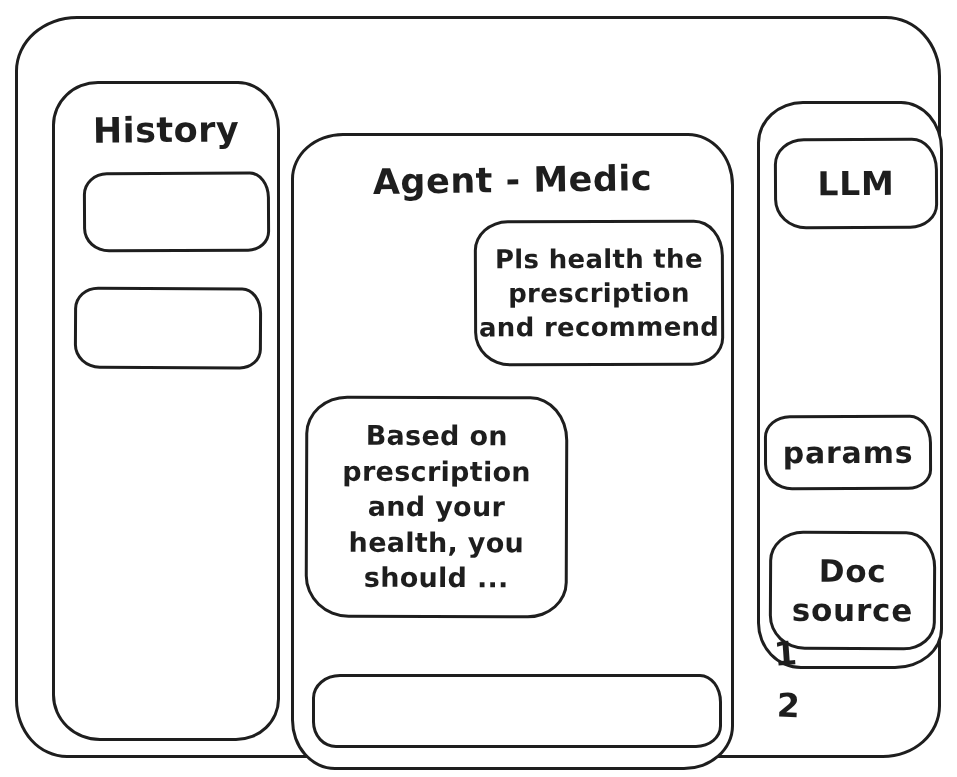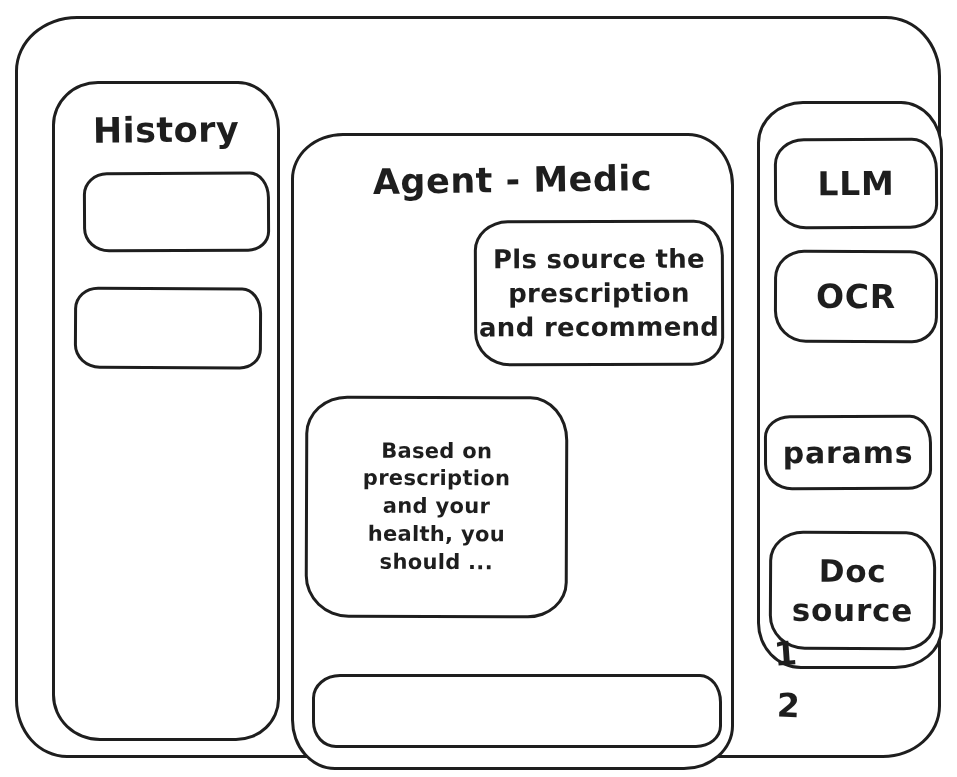--- a/index.html
+++ b/index.html
@@ -66,21 +66,21 @@
     letter-spacing: 0.3px;
   }
   .bubble-user {
     left: 180px; top: 84px; width: 250px; height: 146px;
     font-size: 26px;
     border-radius: 34px 30px 32px 36px / 30px 36px 28px 34px;
     transform: rotate(-0.2deg);
   }
   .bubble-assistant {
     left: 11px; top: 260px; width: 263px; height: 222px;
-    font-size: 21px;
+    font-size: 27px;
     border-radius: 42px 38px 40px 44px / 38px 44px 36px 42px;
     transform: rotate(0.2deg);
   }
   .chat-input {
     position: absolute;
     left: 18px; top: 538px; width: 410px; height: 74px;
     border: 3px solid var(--stroke);
     background: var(--bg);
     border-radius: 28px 22px 26px 24px / 24px 28px 22px 26px;
     font-family: "DejaVu Sans", sans-serif;
@@ -143,34 +143,33 @@
 <div class="sketch frame">
 
   <div class="sketch panel-history">
     <div class="panel-title history-title">History</div>
     <div class="history-item history-item-1"></div>
     <div class="history-item history-item-2"></div>
   </div>
 
   <div class="sketch panel-chat">
     <div class="panel-title chat-title">Agent - Medic</div>
-    <div class="bubble bubble-user">Pls source the
+    <div class="bubble bubble-user">Pls health the
 prescription
 and recommend</div>
     <div class="bubble bubble-assistant">Based on
 prescription
 and your
 health, you
 should ...</div>
     <input class="chat-input" type="text" value="" style="">
   </div>
 
   <div class="sketch panel-tools">
     <div class="tool-btn tool-llm">LLM</div>
-    <div class="tool-btn tool-ocr">OCR</div>
     <div class="tool-btn tool-params">params</div>
     <div class="tool-btn tool-docsource">Doc
 source</div>
     <div class="doc-num doc-num-1">1</div>
     <div class="doc-num doc-num-2">2</div>
   </div>
 
 </div>
 
 </body></html>

